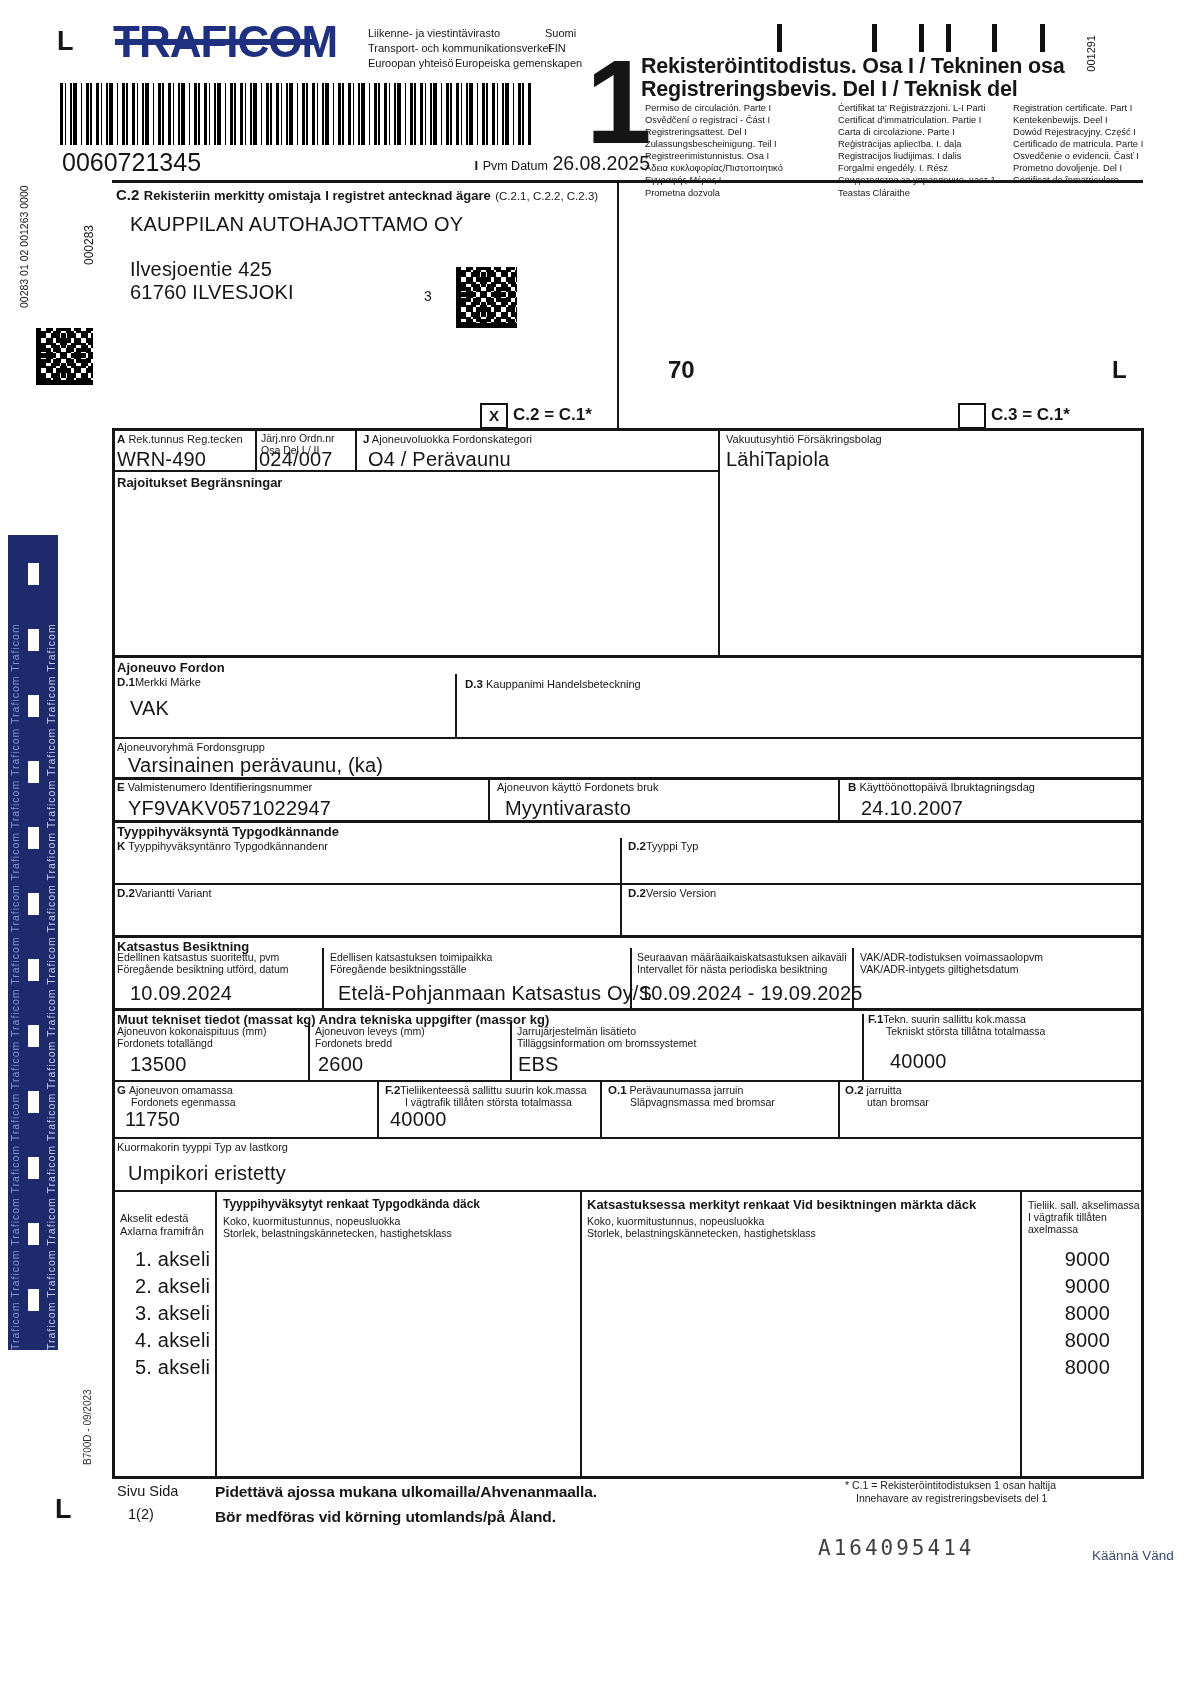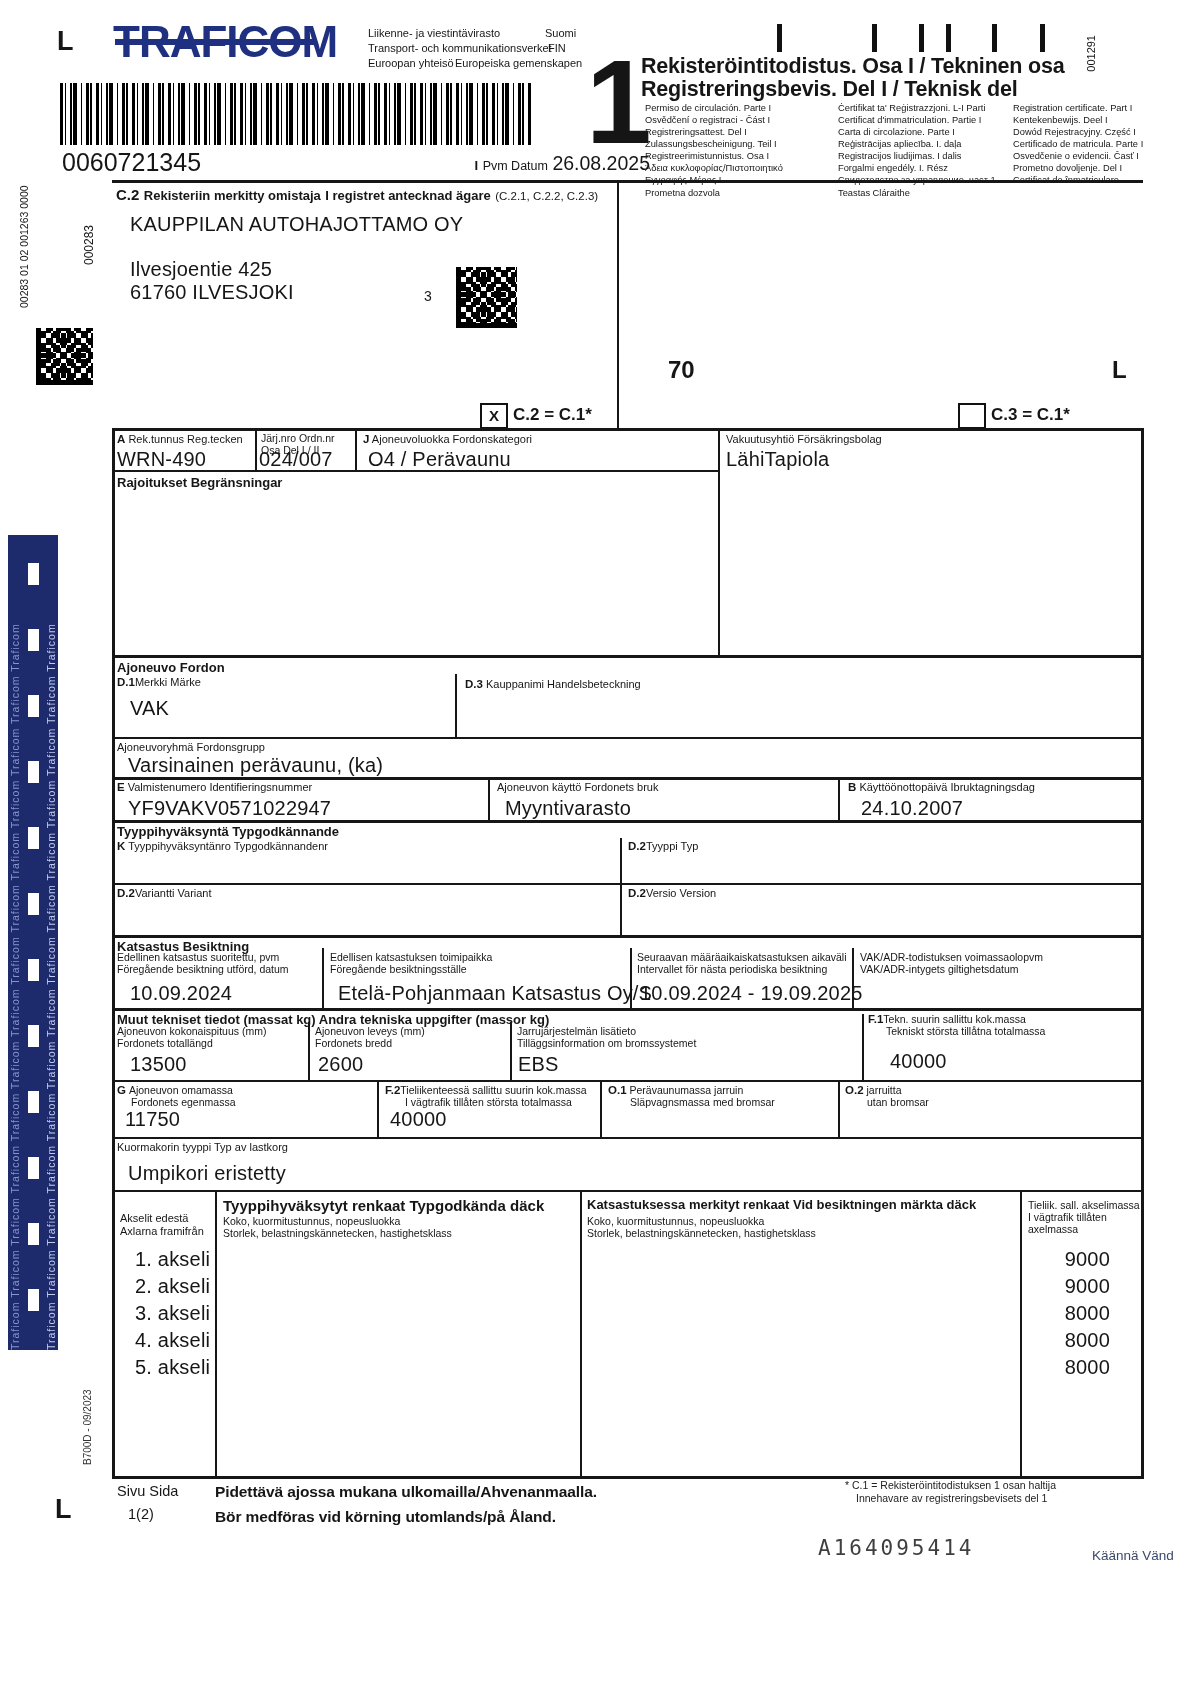--- a/index.html
+++ b/index.html
@@ -278,21 +278,21 @@
 
   <div class="hl" style="left:112px;top:1190px;width:1031px;"></div>
   <div class="vl" style="left:215px;top:1190px;height:286px;"></div>
   <div class="vl" style="left:580px;top:1190px;height:286px;"></div>
   <div class="vl" style="left:1020px;top:1190px;height:286px;"></div>
 
   <div class="abs lbl" style="left:120px;top:1212px;">
     <div>Akselit edestä</div>
     <div>Axlarna framifrån</div>
   </div>
-  <div class="abs" style="left:223px;top:1197px;font-weight:bold;font-size:15px;">Tyyppihyväksytyt renkaat  Typgodkända däck</div>
+  <div class="abs" style="left:223px;top:1197px;font-weight:bold;font-size:12px;">Tyyppihyväksytyt renkaat  Typgodkända däck</div>
   <div class="abs lbl2" style="left:223px;top:1216px;">
     <div>Koko, kuormitustunnus, nopeusluokka</div>
     <div>Storlek, belastningskännetecken, hastighetsklass</div>
   </div>
   <div class="abs" style="left:587px;top:1197px;font-weight:bold;font-size:13px;width:425px;">Katsastuksessa merkityt renkaat  Vid besiktningen märkta däck</div>
   <div class="abs lbl2" style="left:587px;top:1216px;">
     <div>Koko, kuormitustunnus, nopeusluokka</div>
     <div>Storlek, belastningskännetecken, hastighetsklass</div>
   </div>
   <div class="abs lbl2" style="left:1028px;top:1200px;">

